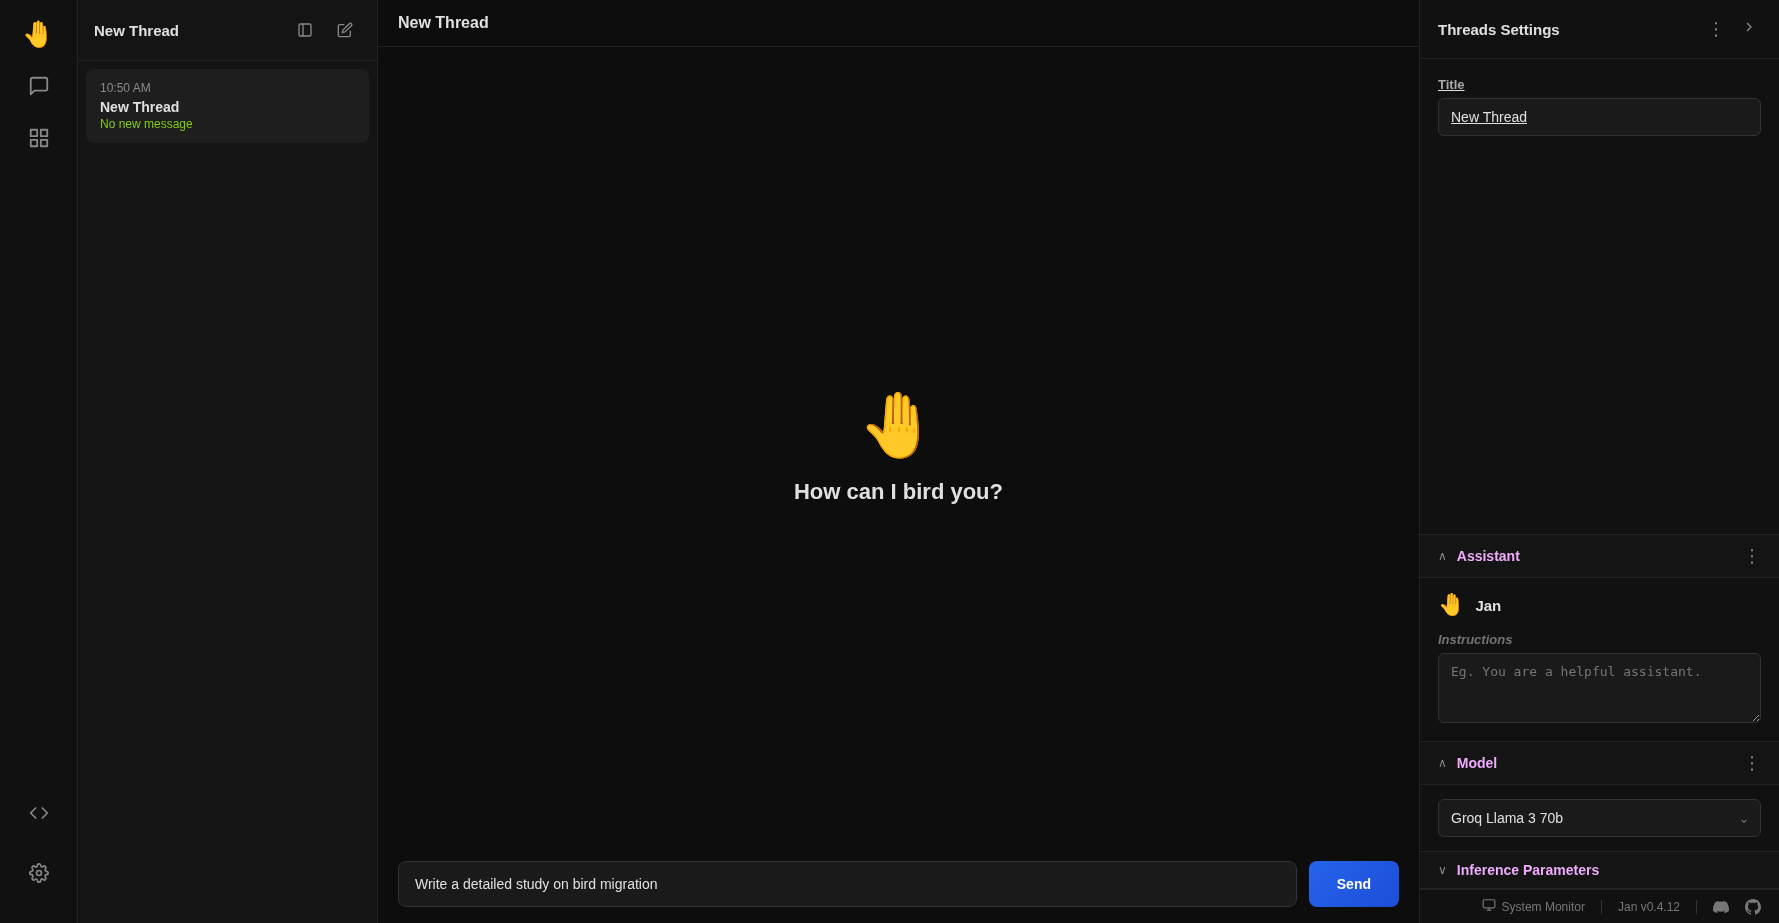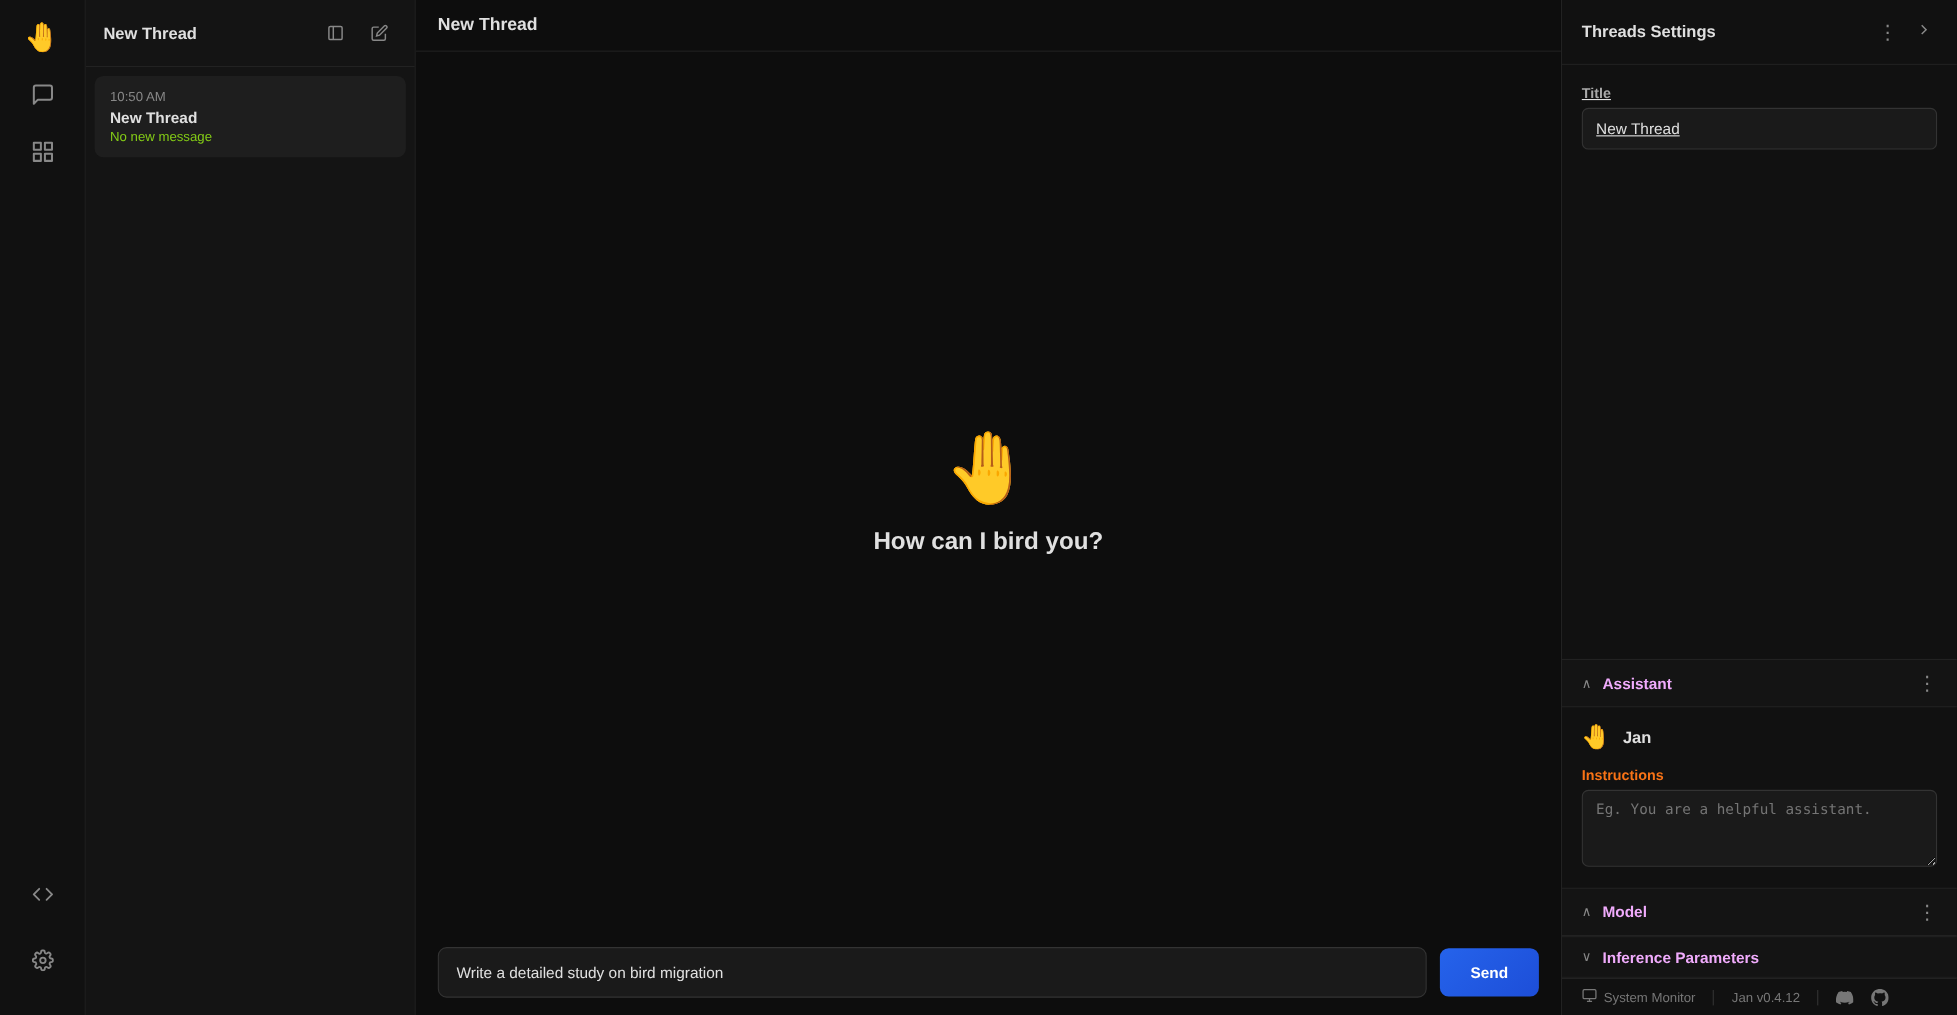--- a/index.html
+++ b/index.html
@@ -155,21 +155,20 @@
     .welcome-text {
       font-size: 22px;
       font-weight: 600;
       color: #e0e0e0;
     }
 
     .input-area {
       padding: 16px 20px;
       display: flex;
       gap: 12px;
-      align-items: center;
     }
     .message-input {
       flex: 1;
       background: #1a1a1a;
       border: 1px solid #333;
       border-radius: 8px;
       padding: 14px 16px;
       font-size: 14px;
       color: #e0e0e0;
       outline: none;
@@ -306,22 +305,23 @@
     }
     .assistant-name {
       font-size: 15px;
       font-weight: 600;
       color: #e0e0e0;
     }
 
     .instructions-label {
       font-size: 13px;
       font-weight: 600;
-      color: #f97316;
+      color: #737373;
       margin-bottom: 6px;
+      font-style: italic;
     }
     .instructions-textarea {
       width: 100%;
       background: #1a1a1a;
       border: 1px solid #333;
       border-radius: 6px;
       padding: 10px 12px;
       font-size: 13px;
       color: #eab308;
       outline: none;
@@ -361,21 +361,21 @@
       transform: translateY(-50%) rotate(180deg);
       color: #888;
       pointer-events: none;
       font-size: 12px;
     }
 
     
     .status-bar {
       display: flex;
       align-items: center;
-      justify-content: flex-start;
+      justify-content: flex-end;
       padding: 8px 18px;
       border-top: 1px solid #222;
       gap: 16px;
       background: #111111;
     }
     .status-item {
       display: flex;
       align-items: center;
       gap: 6px;
       font-size: 12px;
@@ -511,20 +511,29 @@
   </div>
 
   <div class="section-header">
     <div class="section-header-left">
       <span class="chevron">∧</span>
       <span class="section-header-title">Model</span>
     </div>
     <span class="section-more">⋮</span>
   </div>
 
+  <div class="model-section">
+    <div class="model-select-wrapper">
+      <select class="model-select">
+        <option>Groq Llama 3 70b</option>
+        <option>GPT-4</option>
+        <option>Claude 3</option>
+      </select>
+    </div>
+  </div>
 
   <div class="section-header">
     <div class="section-header-left">
       <span class="chevron">∨</span>
       <span class="section-header-title">Inference Parameters</span>
     </div>
   </div>
 
   <div class="status-bar">
     <div class="status-item">

